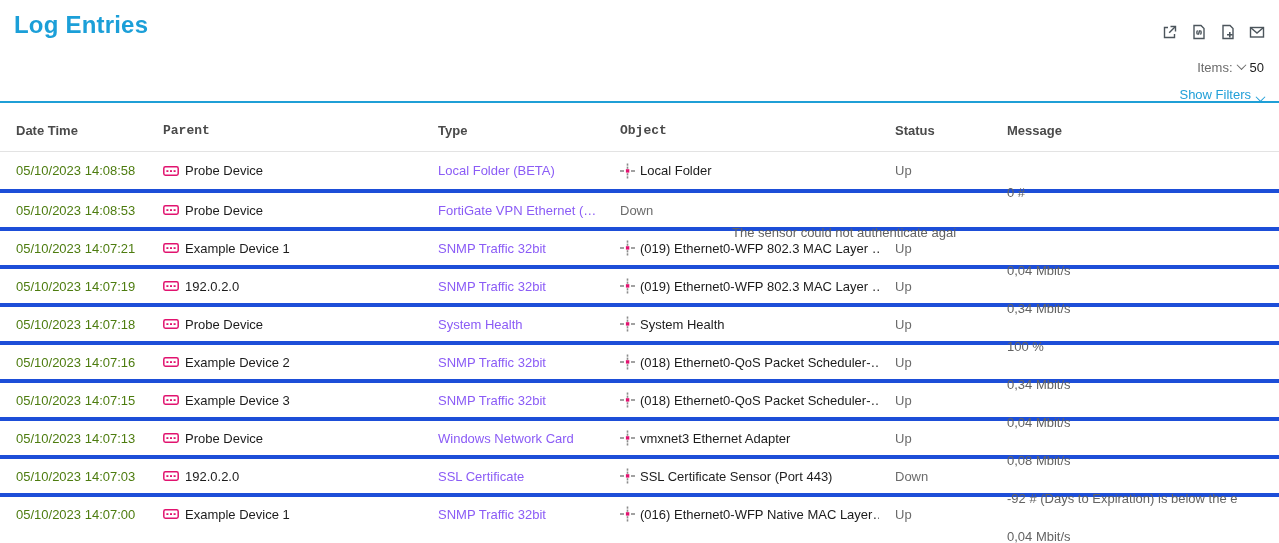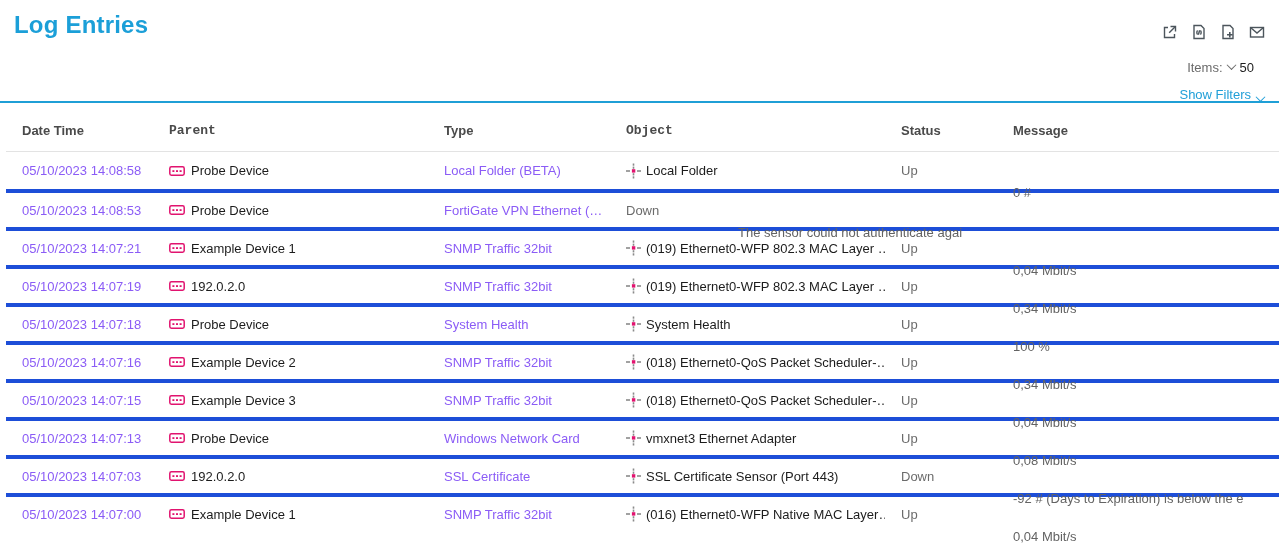--- a/index.html
+++ b/index.html
@@ -7,40 +7,40 @@
               font-family:"Liberation Sans","DejaVu Sans",sans-serif; }
 
   
   .page-header { position:relative; height:103px; border-bottom:2px solid #1f9fd6; }
   .page-title  { position:absolute; left:14px; top:11px; font-size:24px; font-weight:700;
                  color:#1b9fd8; letter-spacing:0.2px; }
   .toolbar { position:absolute; right:13px; top:23px; display:flex; gap:11px; align-items:center; }
   .tb-icon { width:18px; height:18px; display:inline-flex; cursor:pointer; }
   .tb-icon svg { width:18px; height:18px; stroke:#4c555c; fill:none; stroke-width:1.4; }
 
-  .items-control { position:absolute; right:25px; top:60px; font-size:13px; color:#6b6b6b;
+  .items-control { position:absolute; right:15px; top:60px; font-size:13px; color:#6b6b6b;
                    display:flex; align-items:center; gap:5px; }
   .items-value { color:#1d1d1d; }
   .chev { display:inline-block; width:7px; height:7px; border-right:1.6px solid #6b6b6b;
           border-bottom:1.6px solid #6b6b6b; transform:rotate(45deg) translate(-1px,-1px);
           margin-top:-3px; }
   .show-filters { position:absolute; right:15px; top:87px; font-size:13px; color:#209fd8;
                   display:flex; align-items:flex-end; gap:6px; cursor:pointer; }
   .chev-cyan { border-color:#209fd8; }
 
   
-  .log-table { width:100%;padding-left:6px; }
+  .log-table { width:100%; }
   .tr { display:flex; align-items:center; height:38px; border-top:4px solid #1d4ed8;
         font-size:13px; }
   .tr.head { height:48px; border-top:none; align-items:flex-end; padding-bottom:13px; }
   .tr.head .cell { font-weight:bold; color:#4a4a4a; }
   .tr.head + .tr { border-top:1px solid #e3e3e3; }
 
   .cell { padding-left:16px; white-space:nowrap; overflow:hidden; }
-  .c-datetime { width:147px; color:#8b5cf6; }
+  .c-datetime { width:147px; color:#4d7c0f; }
   .c-parent   { width:275px; color:#1c1c1c; display:flex; align-items:center; gap:6px; }
   .c-type     { width:182px; color:#8b5cf6; }
   .c-object   { width:275px; color:#1c1c1c; display:flex; align-items:center; gap:5px; }
   .c-status   { width:112px; color:#6b6b6b; }
   .c-message  { flex:1; color:#636363;margin-top:44px; }
   .tr.head .c-parent, .tr.head .c-object { display:block;font-family:Liberation Mono, monospace; }
 
   .mini-icon { flex:0 0 auto; display:inline-flex; }
 </style>
 </head>

